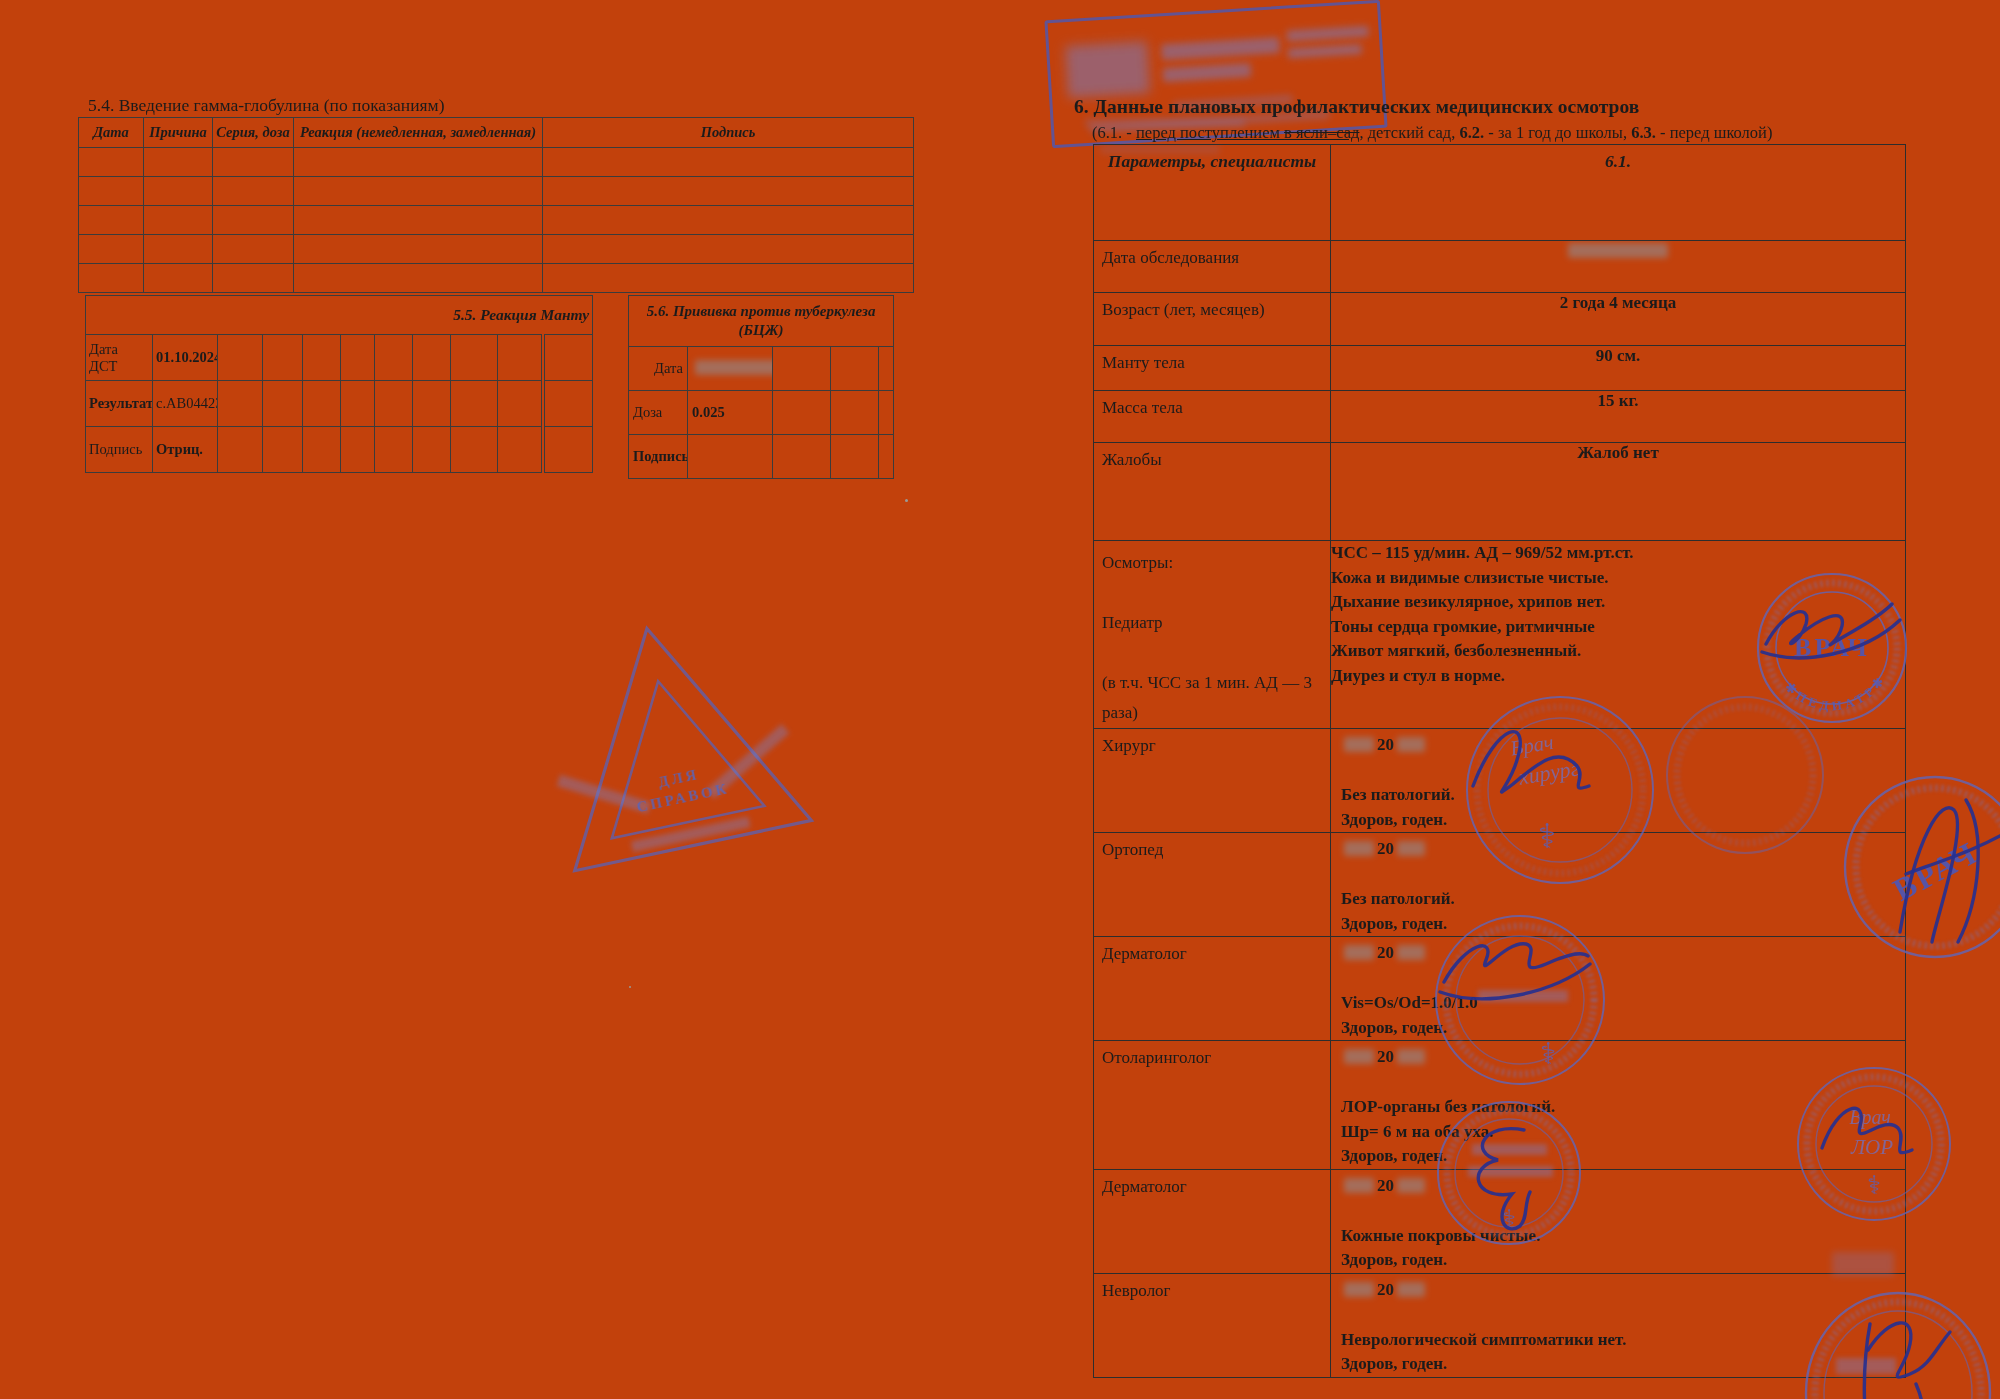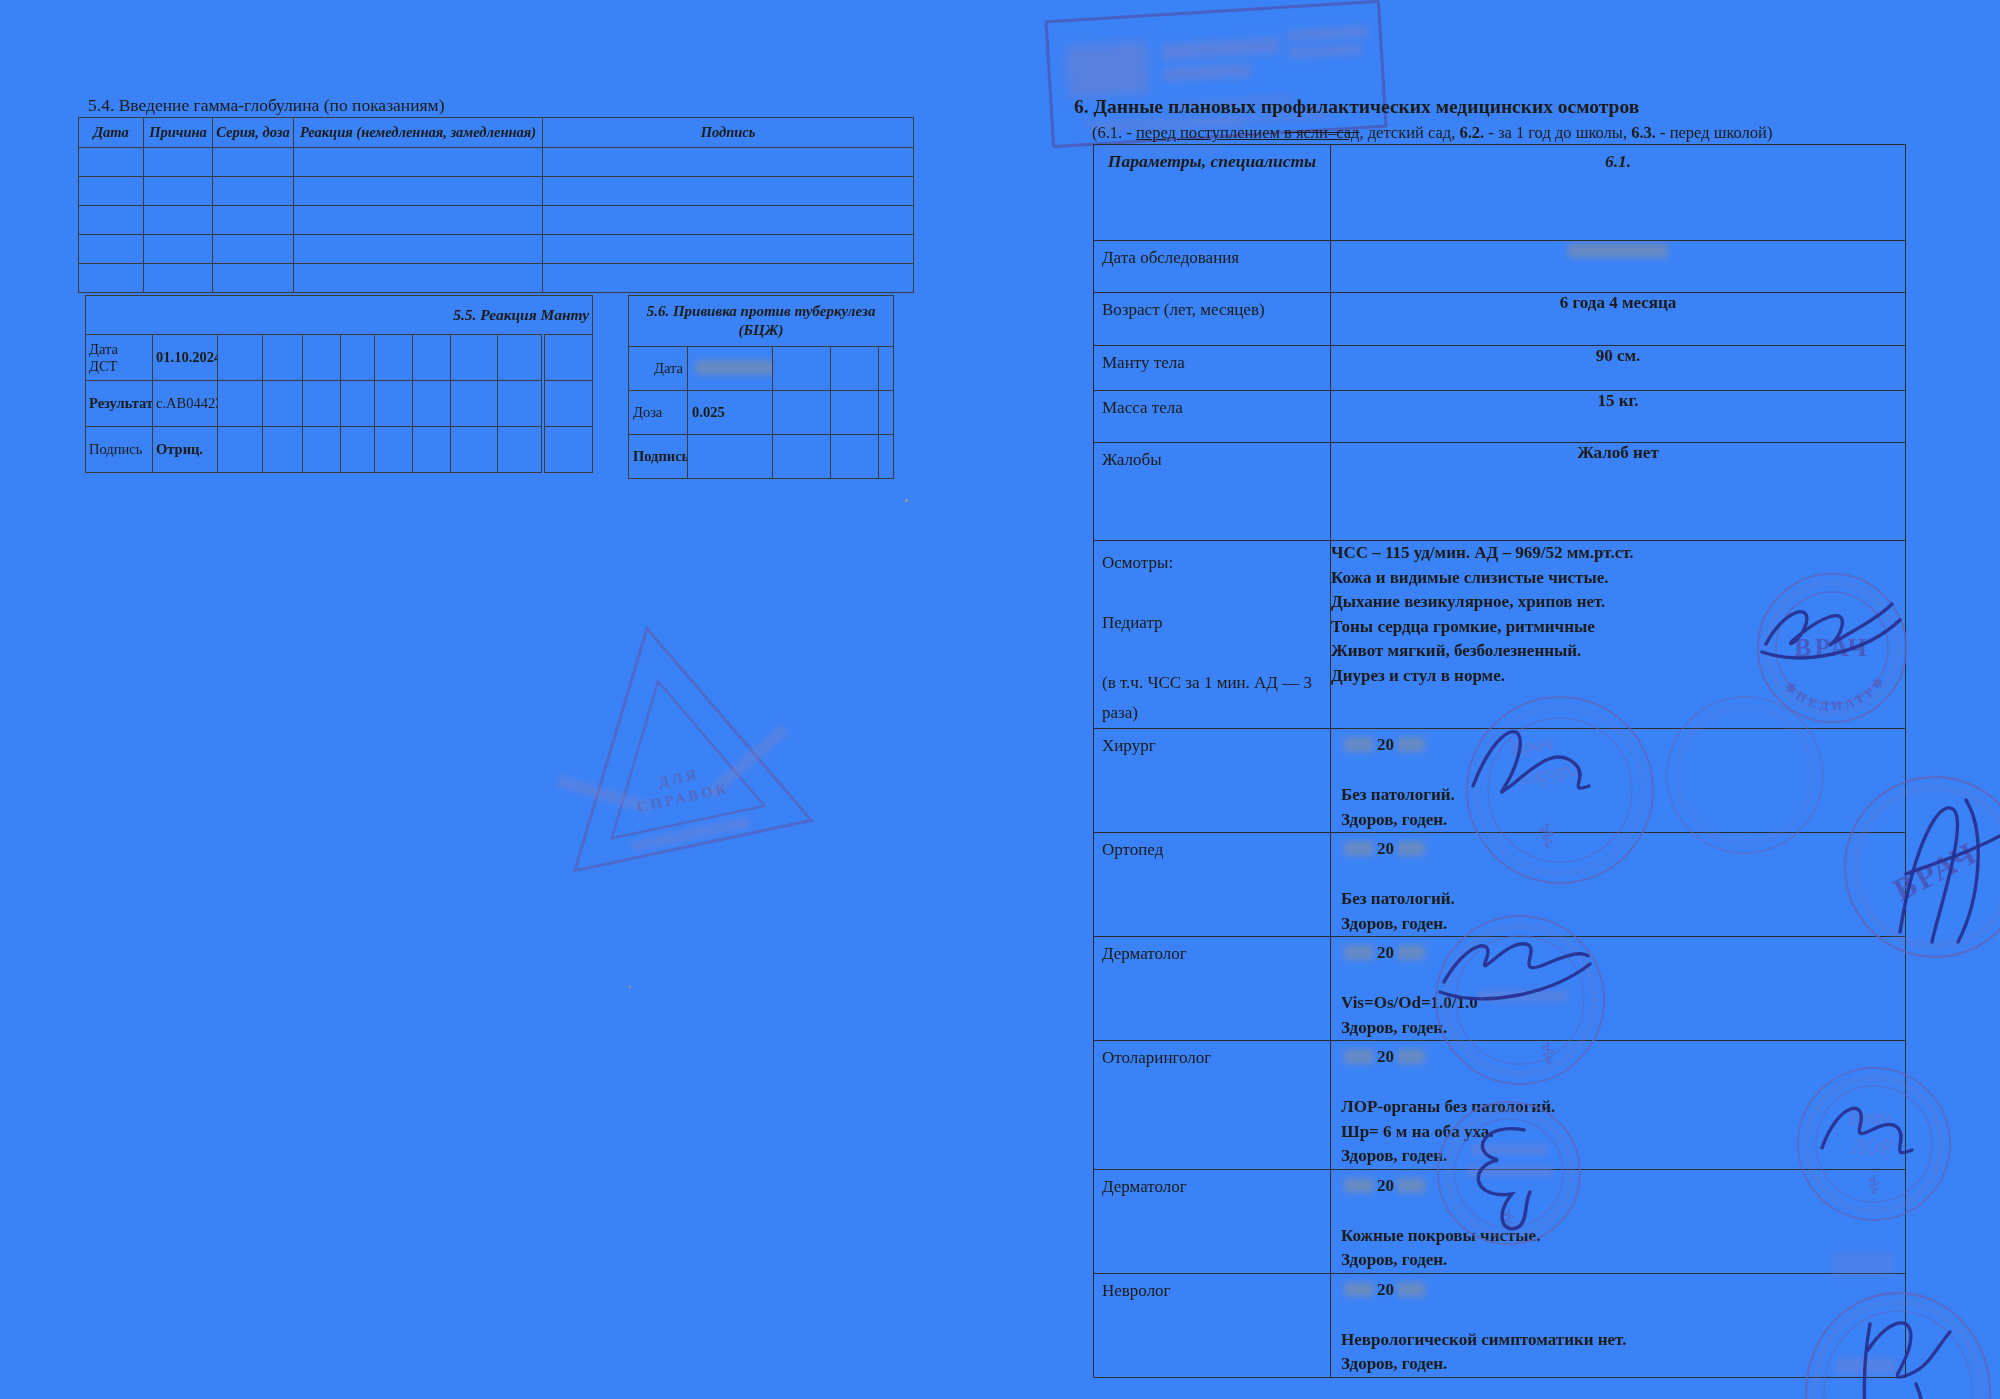--- a/index.html
+++ b/index.html
@@ -1,17 +1,17 @@
 <!DOCTYPE html>
 <html><head>
 <meta charset="utf-8">
 <style>
   html,body{margin:0;padding:0;}
   body{font-family:"Liberation Serif","DejaVu Serif",serif;background:#ffffff;}
-  #canvas{position:relative;width:2000px;height:1399px;background:#3b82f6;overflow:hidden;color:#1b1b1b;}
+  #canvas{position:relative;width:2000px;height:1399px;background:#c2410c;overflow:hidden;color:#1b1b1b;}
   
   .title54{position:absolute;left:88px;top:95px;font-size:17.5px;}
   table{border-collapse:collapse;table-layout:fixed;}
   td{overflow:hidden;}
   .t54{position:absolute;left:78px;top:117px;width:835px;}
   .t54 td{border:1.5px solid #3b3b3b;height:26px;}
   .t54 tr.h td{height:27px;text-align:center;font-weight:bold;font-style:italic;font-size:14.5px;}
   .t55{position:absolute;left:85px;top:295px;width:508px;font-size:14.5px;}
   .t55 td{border:1.5px solid #3b3b3b;height:45px;padding:0 3px;}
   .t55 td.cap{height:38px;text-align:right;font-weight:bold;font-style:italic;font-size:15.5px;}
@@ -255,21 +255,21 @@
         <tr style="height:96px">
       <td class="hc">Параметры, специалисты</td>
       <td class="hc">6.1.</td>
     </tr>
     <tr style="height:52px">
       <td class="lc">Дата обследования</td>
       <td class="vc ctr"><span class="redact w100"></span></td>
     </tr>
     <tr style="height:53px">
       <td class="lc">Возраст (лет, месяцев)</td>
-      <td class="vc ctr">6 года 4 месяца</td>
+      <td class="vc ctr">2 года 4 месяца</td>
     </tr>
     <tr style="height:45px">
       <td class="lc">Манту тела</td>
       <td class="vc ctr">90 см.</td>
     </tr>
     <tr style="height:52px">
       <td class="lc">Масса тела</td>
       <td class="vc ctr">15 кг.</td>
     </tr>
     <tr style="height:98px">

